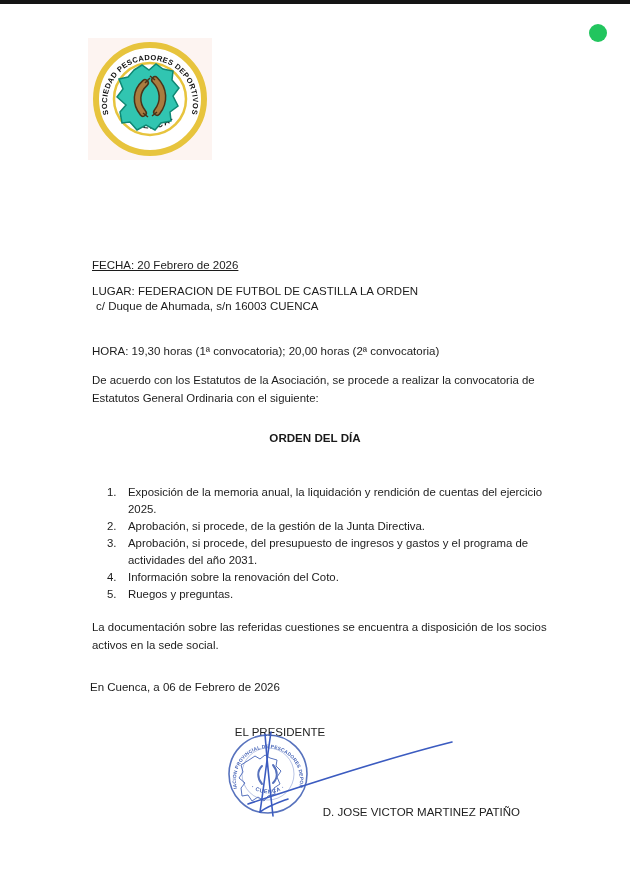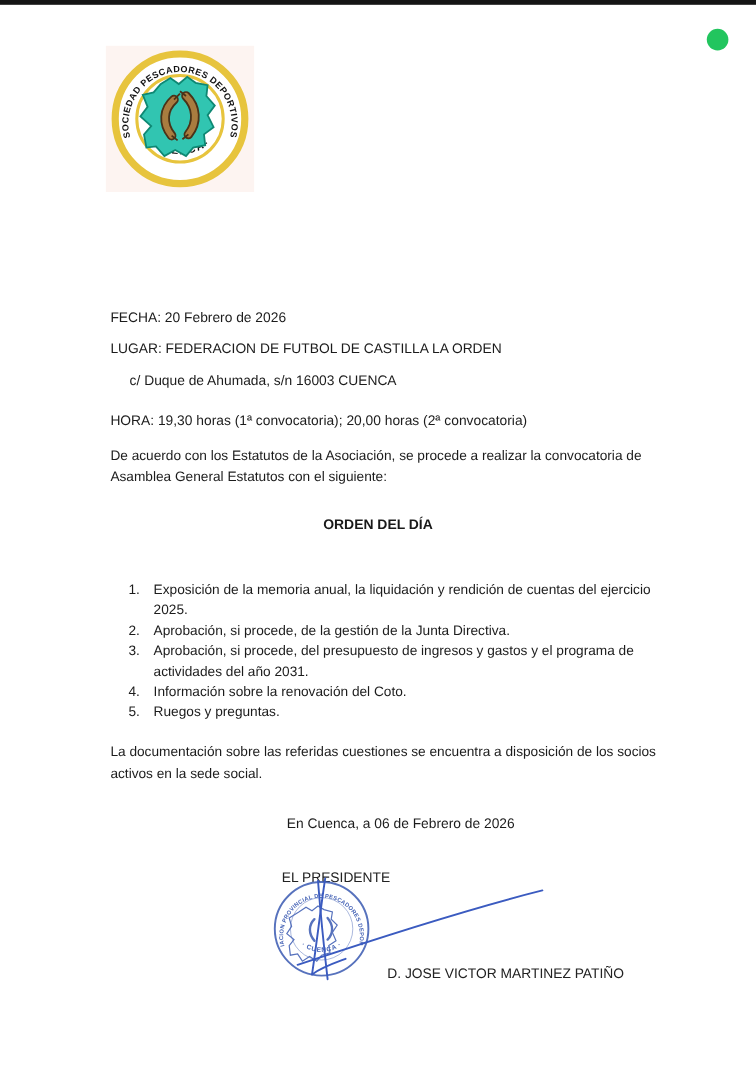--- a/index.html
+++ b/index.html
@@ -3,32 +3,32 @@
 <meta charset="utf-8">
 <style>
   html,body{margin:0;padding:0;background:#fff;}
   body{width:630px;height:888px;font-family:"Liberation Sans",sans-serif;}
   .page{position:relative;width:630px;height:888px;background:#ffffff;overflow:hidden;color:#1c1c1c;}
   .top-edge{position:absolute;top:0;left:0;width:630px;height:4px;background:#151515;}
   .rec-dot{position:absolute;left:589px;top:24px;width:18px;height:18px;border-radius:50%;background:#22c55e;}
   .logo{position:absolute;left:88px;top:38px;width:124px;height:122px;}
   .doc-title{position:absolute;left:63px;top:192px;width:504px;text-align:center;font-weight:bold;font-size:11.6px;line-height:22px;color:#191919;}
   .meta{position:absolute;left:92px;font-size:11.5px;white-space:nowrap;color:#1c1c1c;}
-  .m-fecha{top:259px;}
+  .m-fecha{top:259px;text-decoration:underline;}
   .m-lugar1{top:285px;}
-  .m-lugar2{top:312px;padding-left:4px;margin-left:12px;}
+  .m-lugar2{top:300px;padding-left:4px;}
   .m-hora{top:345px;}
   .intro{position:absolute;left:92px;top:371px;width:478px;font-size:11.4px;line-height:18px;}
   .agenda-title{position:absolute;left:65px;top:431px;width:500px;text-align:center;font-weight:bold;font-size:11.6px;color:#191919;}
   .agenda{position:absolute;left:107px;top:484px;width:436px;font-size:11.4px;line-height:17px;}
   .agenda-row{display:flex;}
   .agenda-num{flex:0 0 21px;width:21px;}
   .agenda-text{flex:1;}
   .closing{position:absolute;left:92px;top:618px;width:478px;font-size:11.4px;line-height:18px;}
-  .dateline{position:absolute;left:90px;top:681px;width:488px;text-align:center;font-size:11.5px;}
+  .dateline{position:absolute;left:90px;top:681px;width:488px;font-size:11.5px;}
   .sig-role{position:absolute;left:65px;top:726px;width:430px;text-align:center;font-size:11.5px;color:#222;}
   .stamp{position:absolute;left:210px;top:728px;width:260px;height:100px;}
   .sig-name{position:absolute;left:90px;top:806px;width:430px;text-align:right;font-size:11.5px;color:#222;}
 </style>
 </head>
 <body>
 
 <div class="page">
 
   <div class="top-edge"></div>
@@ -57,21 +57,21 @@
       <path d="M 57,45 L 62,40 M 55,75 L 60,79 M 67,42 L 62,38 M 69,74 L 64,78" stroke="#4a3319" stroke-width="1.5"></path>
     </g>
   </svg>
 
 
   <div class="meta m-fecha">FECHA: 20 Febrero de 2026</div>
   <div class="meta m-lugar1">LUGAR: FEDERACION DE FUTBOL DE CASTILLA LA ORDEN</div>
   <div class="meta m-lugar2">c/ Duque de Ahumada, s/n 16003 CUENCA</div>
   <div class="meta m-hora">HORA: 19,30 horas (1ª convocatoria); 20,00 horas (2ª convocatoria)</div>
 
-  <div class="intro">De acuerdo con los Estatutos de la Asociación, se procede a realizar la convocatoria de Asamblea General Estatutos con el siguiente:</div>
+  <div class="intro">De acuerdo con los Estatutos de la Asociación, se procede a realizar la convocatoria de Estatutos General Ordinaria con el siguiente:</div>
 
   <div class="agenda-title">ORDEN DEL DÍA</div>
 
   <div class="agenda">
     <div class="agenda-row">
       <span class="agenda-num">1.</span>
       <span class="agenda-text">Exposición de la memoria anual, la liquidación y rendición de cuentas del ejercicio 2025.</span>
     </div>
     <div class="agenda-row">
       <span class="agenda-num">2.</span>

